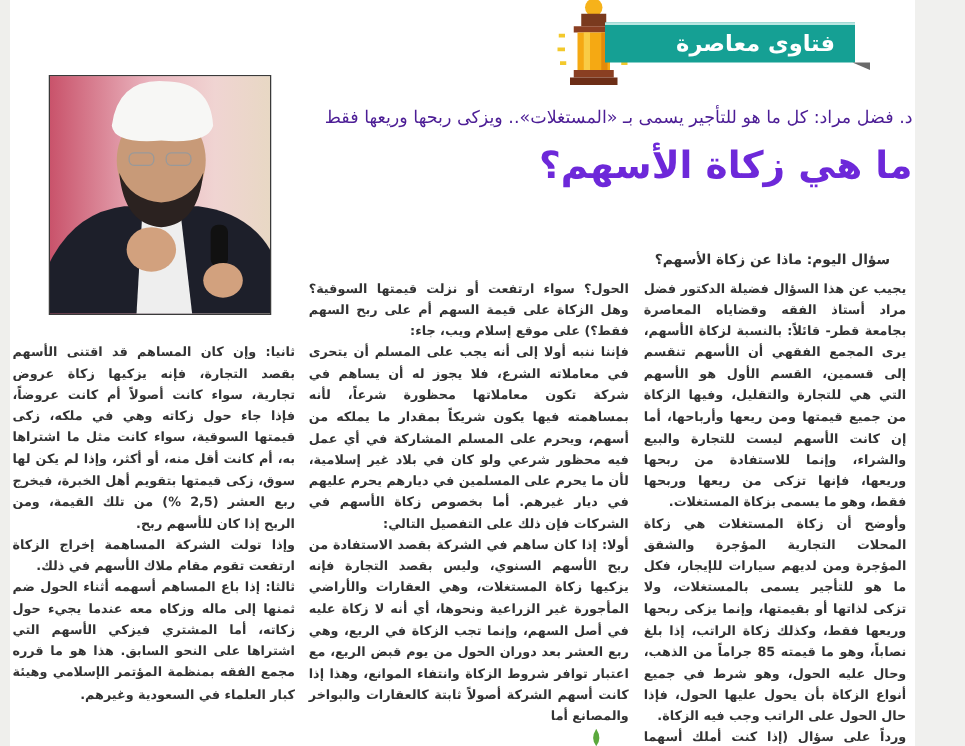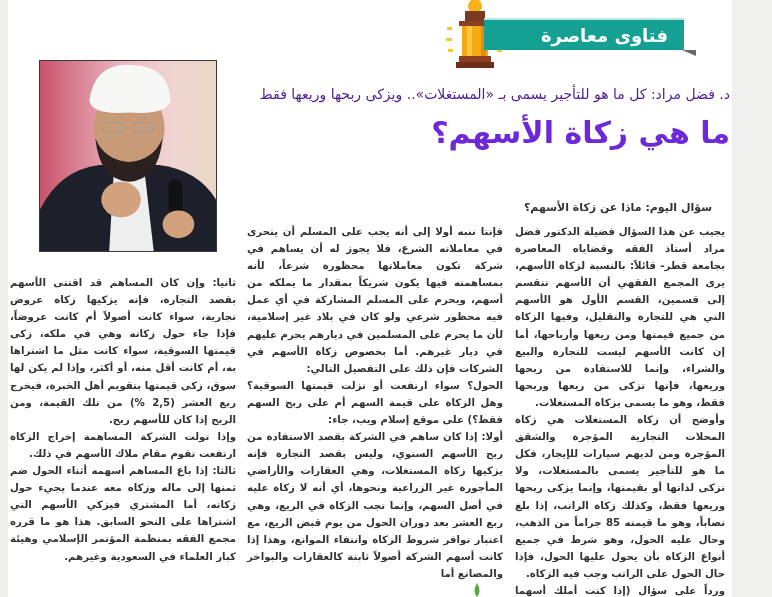--- a/index.html
+++ b/index.html
@@ -114,22 +114,22 @@
 <h1 class="headline">ما هي زكاة الأسهم؟</h1>
 <div class="question">سؤال اليوم: ماذا عن زكاة الأسهم؟</div>
 
 <div class="col col-1">
   <p>يجيب عن هذا السؤال فضيلة الدكتور فضل مراد أستاذ الفقه وقضاياه المعاصرة بجامعة قطر- قائلاً: بالنسبة لزكاة الأسهم، يرى المجمع الفقهي أن الأسهم تنقسم إلى قسمين، القسم الأول هو الأسهم التي هي للتجارة والتقليل، وفيها الزكاة من جميع قيمتها ومن ريعها وأرباحها، أما إن كانت الأسهم ليست للتجارة والبيع والشراء، وإنما للاستفادة من ربحها وريعها، فإنها تزكى من ريعها وربحها فقط، وهو ما يسمى بزكاة المستغلات.</p>
   <p>وأوضح أن زكاة المستغلات هي زكاة المحلات التجارية المؤجرة والشقق المؤجرة ومن لديهم سيارات للإيجار، فكل ما هو للتأجير يسمى بالمستغلات، ولا تزكى لذاتها أو بقيمتها، وإنما يزكى ربحها وريعها فقط، وكذلك زكاة الراتب، إذا بلغ نصاباً، وهو ما قيمته 85 جراماً من الذهب، وحال عليه الحول، وهو شرط في جميع أنواع الزكاة بأن يحول عليها الحول، فإذا حال الحول على الراتب وجب فيه الزكاة.</p>
   <p>ورداً على سؤال (إذا كنت أملك أسهما بقيمة حوالي 3,5 مليون فكيف تكون زكاتها إذا دار عليها</p>
 </div>
 
 <div class="col col-2">
+  <p>الحول؟ سواء ارتفعت أو نزلت قيمتها السوقية؟ وهل الزكاة على قيمة السهم أم على ربح السهم فقط؟) على موقع إسلام ويب، جاء:</p>
   <p>فإننا ننبه أولا إلى أنه يجب على المسلم أن يتحرى في معاملاته الشرع، فلا يجوز له أن يساهم في شركة تكون معاملاتها محظورة شرعاً، لأنه بمساهمته فيها يكون شريكاً بمقدار ما يملكه من أسهم، ويحرم على المسلم المشاركة في أي عمل فيه محظور شرعي ولو كان في بلاد غير إسلامية، لأن ما يحرم على المسلمين في ديارهم يحرم عليهم في ديار غيرهم. أما بخصوص زكاة الأسهم في الشركات فإن ذلك على التفصيل التالي:</p>
-  <p>الحول؟ سواء ارتفعت أو نزلت قيمتها السوقية؟ وهل الزكاة على قيمة السهم أم على ربح السهم فقط؟) على موقع إسلام ويب، جاء:</p>
   <p>أولا: إذا كان ساهم في الشركة بقصد الاستفادة من ربح الأسهم السنوي، وليس بقصد التجارة فإنه يزكيها زكاة المستغلات، وهي العقارات والأراضي المأجورة غير الزراعية ونحوها، أي أنه لا زكاة عليه في أصل السهم، وإنما تجب الزكاة في الريع، وهي ربع العشر بعد دوران الحول من يوم قبض الريع، مع اعتبار توافر شروط الزكاة وانتفاء الموانع، وهذا إذا كانت أسهم الشركة أصولاً ثابتة كالعقارات والبواخر والمصانع أما</p>
 </div>
 
 <div class="col col-3">
   <p>ثانيا: وإن كان المساهم قد اقتنى الأسهم بقصد التجارة، فإنه يزكيها زكاة عروض تجارية، سواء كانت أصولاً أم كانت عروضاً، فإذا جاء حول زكاته وهي في ملكه، زكى قيمتها السوقية، سواء كانت مثل ما اشتراها به، أم كانت أقل منه، أو أكثر، وإذا لم يكن لها سوق، زكى قيمتها بتقويم أهل الخبرة، فيخرج ربع العشر (2,5 %) من تلك القيمة، ومن الربح إذا كان للأسهم ربح.</p>
   <p>وإذا تولت الشركة المساهمة إخراج الزكاة ارتفعت تقوم مقام ملاك الأسهم في ذلك.</p>
   <p>ثالثا: إذا باع المساهم أسهمه أثناء الحول ضم ثمنها إلى ماله وزكاه معه عندما يجيء حول زكاته، أما المشتري فيزكي الأسهم التي اشتراها على النحو السابق. هذا هو ما قرره مجمع الفقه بمنظمة المؤتمر الإسلامي وهيئة كبار العلماء في السعودية وغيرهم.</p>
 </div>
 
 <svg class="leaf" viewBox="0 0 10 14">

